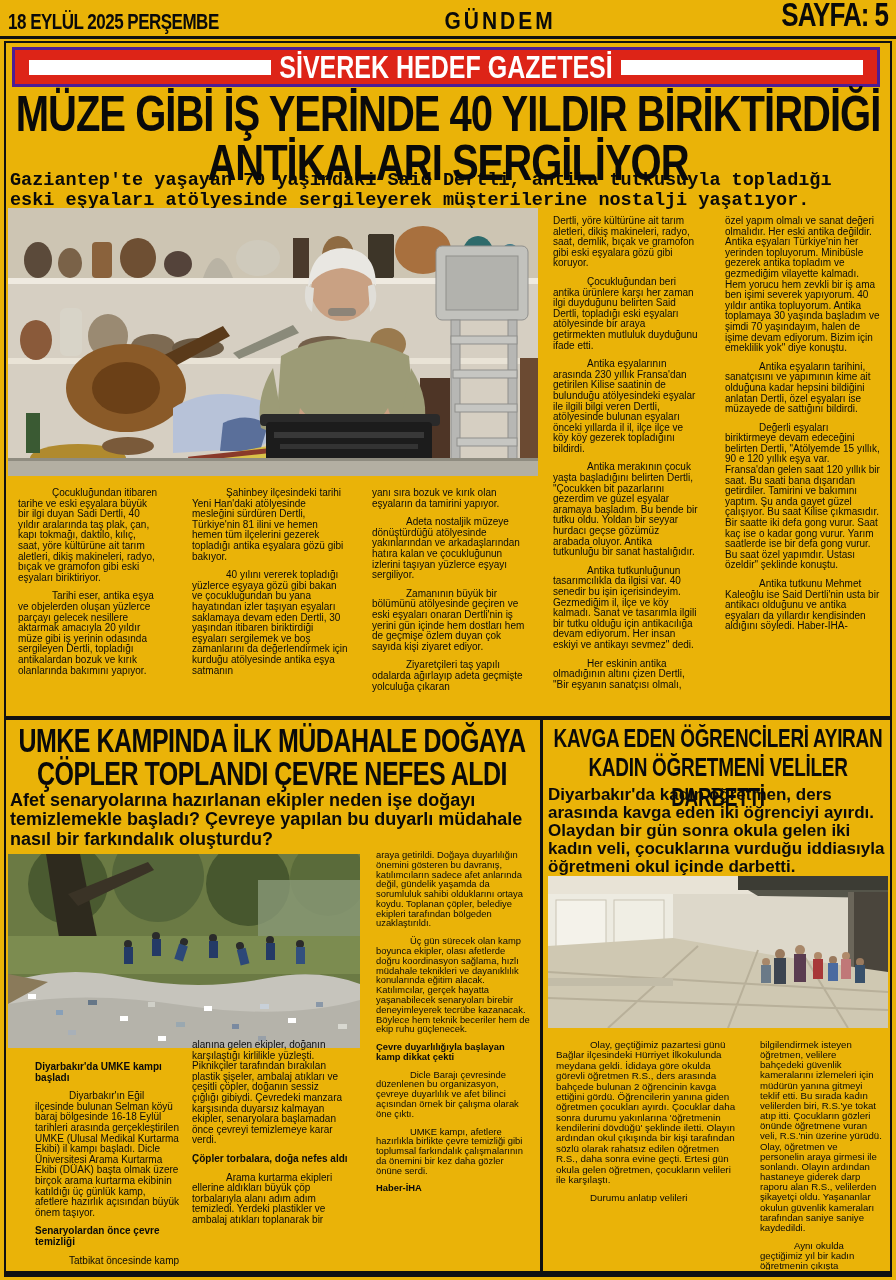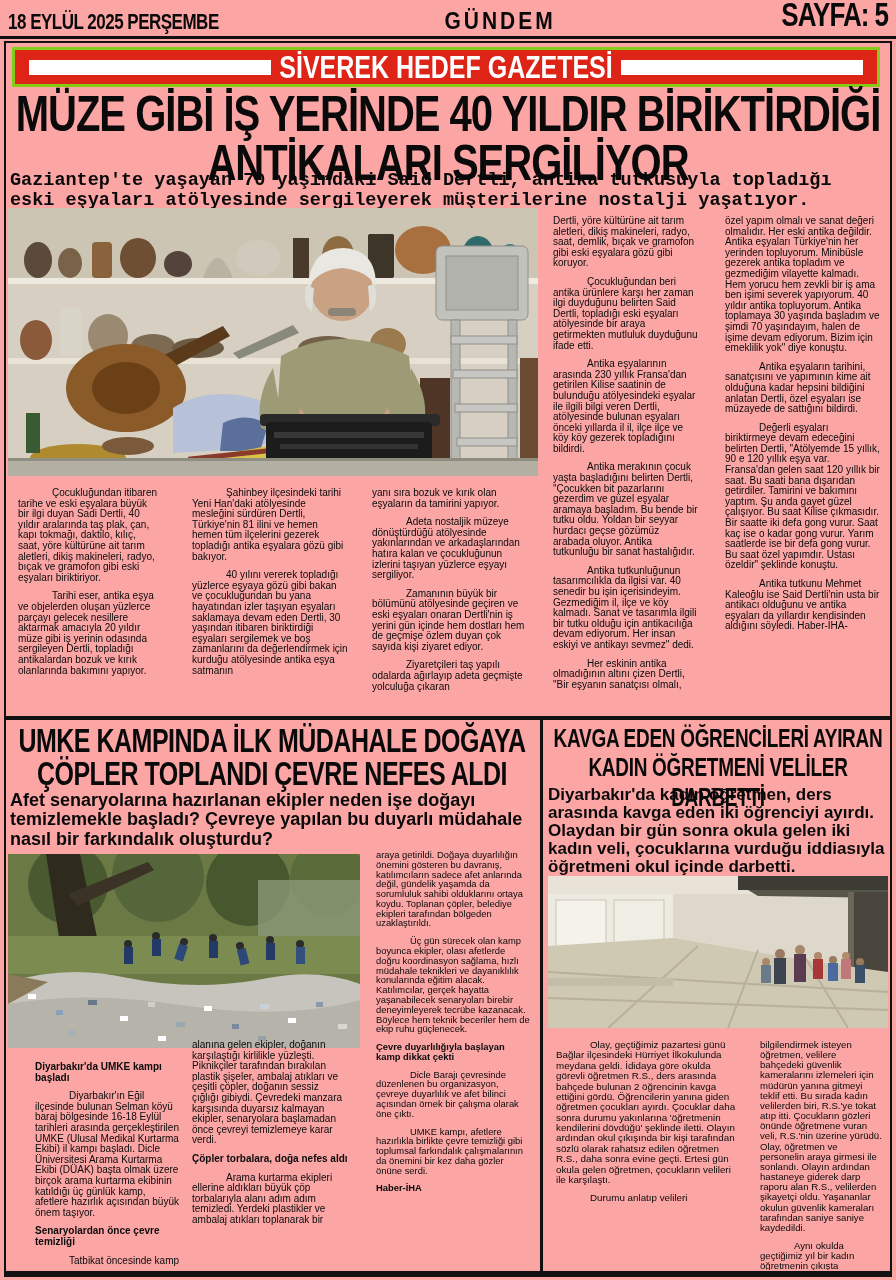--- a/index.html
+++ b/index.html
@@ -1,28 +1,28 @@
 <!DOCTYPE html>
 <html lang="tr"><head>
 <meta charset="utf-8">
 <style>
   html,body{margin:0;padding:0;background:#777;}
-  .page{position:relative;width:896px;height:1280px;background:#fca5a5;margin:0 auto;
+  .page{position:relative;width:896px;height:1280px;background:#eab308;margin:0 auto;
         font-family:"Liberation Sans",sans-serif;color:#0a0a0a;overflow:hidden;}
   
   .topbar{position:absolute;top:5px;left:8px;right:8px;height:30px;display:flex;
           align-items:flex-end;justify-content:space-between;}
   .date{font-weight:bold;font-size:17px;letter-spacing:-.5px;transform:scaleY(1.25);transform-origin:bottom left;}
   .section{font-weight:bold;font-size:21px;letter-spacing:3px;transform:scaleY(1.1);transform-origin:bottom center;}
   .pageno{font-weight:bold;font-size:26px;letter-spacing:-1px;transform:scaleY(1.25);transform-origin:bottom right;}
   .toprule{position:absolute;top:36px;left:0;right:0;height:3px;background:#111;}
   .frame{position:absolute;top:41px;left:4px;right:4px;bottom:3px;border:2px solid #111;}
   .bottomrule{position:absolute;top:1271px;left:4px;right:4px;height:5px;background:#111;}
   
-  .masthead{position:absolute;top:47px;left:12px;width:868px;height:40px;border:3px solid #84cc16;
+  .masthead{position:absolute;top:47px;left:12px;width:868px;height:40px;border:3px solid #4c1d95;
             display:flex;align-items:center;padding:0 6px;box-sizing:border-box;}
   .mast-bar{flex:1;height:15px;background:#fff;margin:0 8px;}
   .mast-title{color:#fff;font-weight:bold;font-size:25px;white-space:nowrap;letter-spacing:0;
               transform:scaleY(1.25);transform-origin:center;}
   
   .headline1{position:absolute;top:90px;left:10px;width:876px;text-align:center;font-weight:bold;
              font-size:40px;line-height:39px;letter-spacing:-1px;transform:scaleY(1.25);transform-origin:top center;}
   .lede{position:absolute;top:171px;left:10px;width:856px;font-weight:bold;font-size:18.5px;line-height:1.1;font-family:Liberation Mono, monospace;}
   .h2-umke{position:absolute;top:723px;left:8px;width:528px;text-align:center;font-weight:bold;
            font-size:25px;line-height:26px;letter-spacing:-.5px;transform:scaleY(1.3);transform-origin:top center;}

